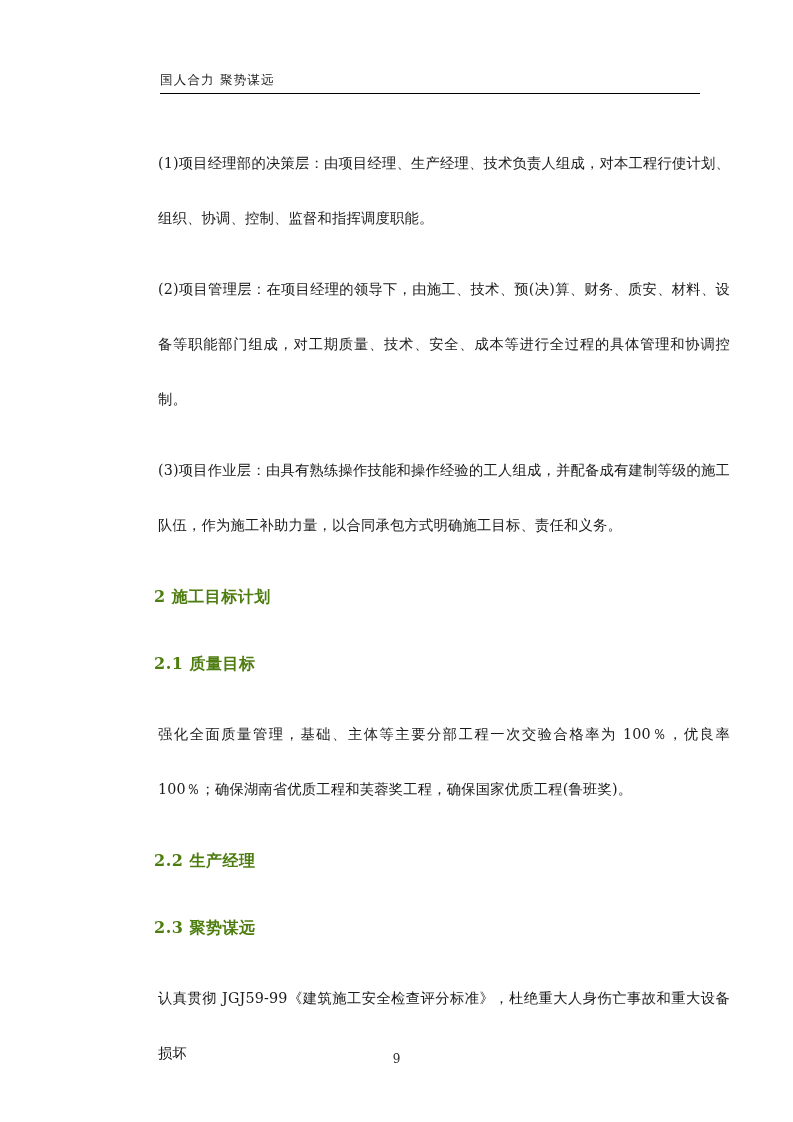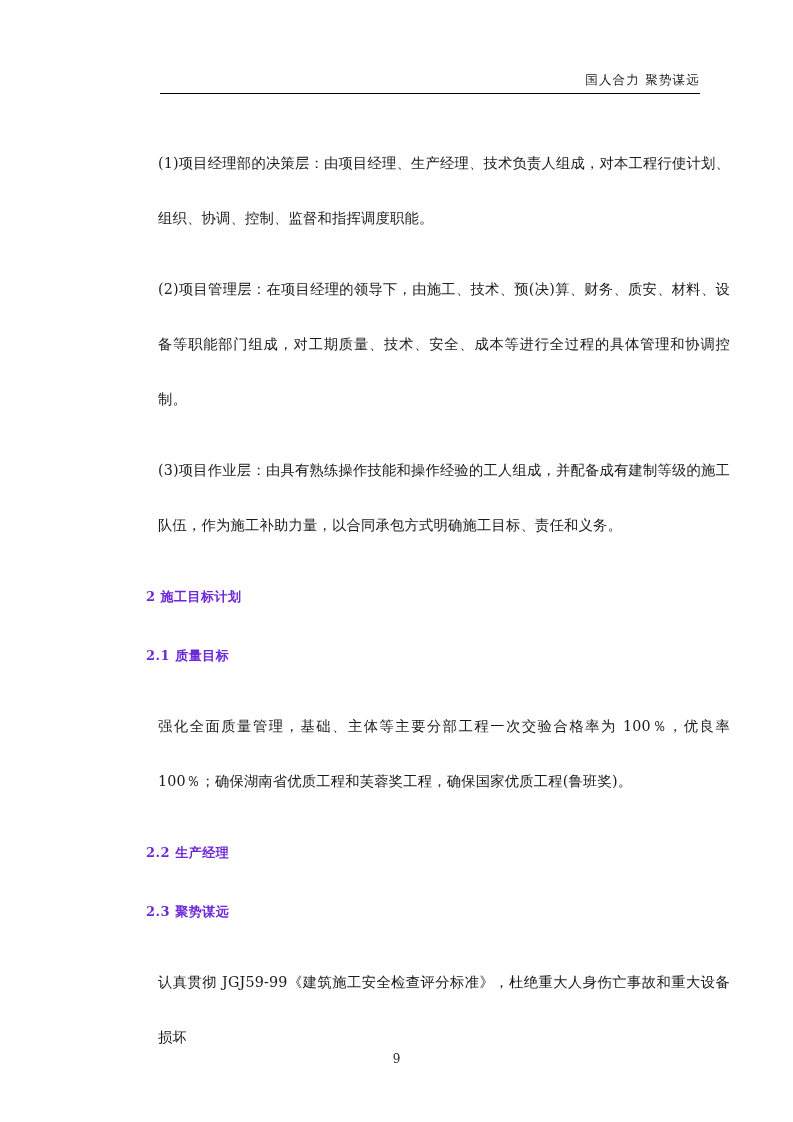--- a/index.html
+++ b/index.html
@@ -21,21 +21,21 @@
     width: 793px;
     height: 1122px;
     box-sizing: border-box;
   }
   
   .header {
     position: absolute;
     left: 160px;
     top: 72px;
     width: 540px;
-    text-align: right;
+    text-align: left;
   }
   .header-text {
     font-family: "DejaVu Serif", "Liberation Serif", serif;
     font-size: 12.5px;
     letter-spacing: 1.2px;
     color: #1f1f1f;
     line-height: 16px;
     white-space: nowrap;
   }
   .header-rule {
@@ -55,25 +55,25 @@
     font-size: 14.3px;
     line-height: 55px;
     letter-spacing: 0.2px;
     text-align: justify;
     text-justify: inter-ideograph;
     color: #1a1a1a;
     margin: 16px;
     padding: 0;
   }
   .heading {
-    font-size: 13px;
+    font-size: 16px;
     line-height: 55px;
     letter-spacing: 0.5px;
-    color: #6d28d9;
-    margin: 4px;
+    color: #4d7c0f;
+    margin: 12px;
     padding: 0;
     white-space: nowrap;
   }
   .heading .num {
     letter-spacing: 0.5px;
   }
   
   .footer {
     position: absolute;
     left: 0;

